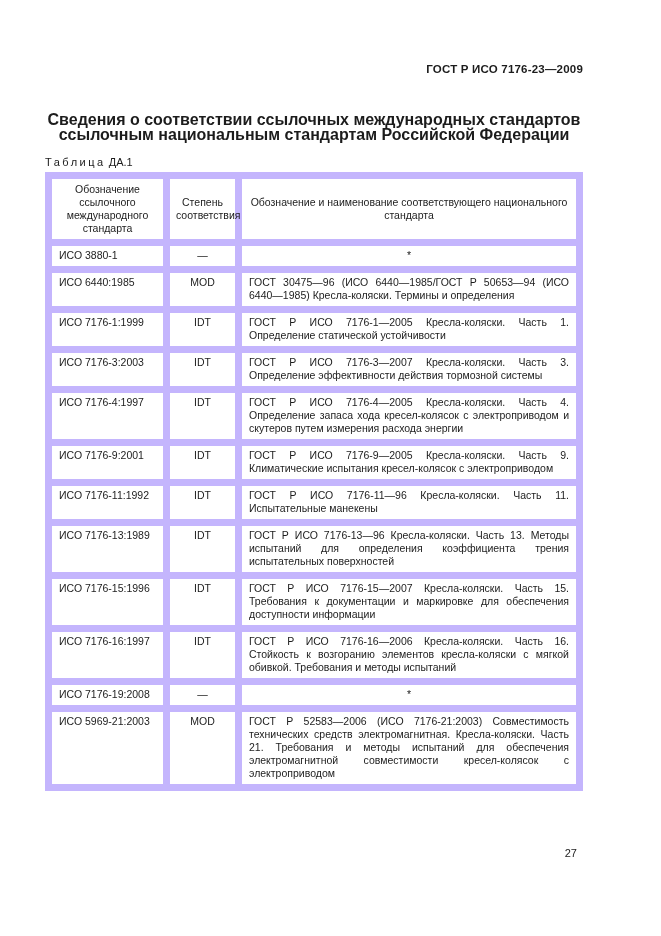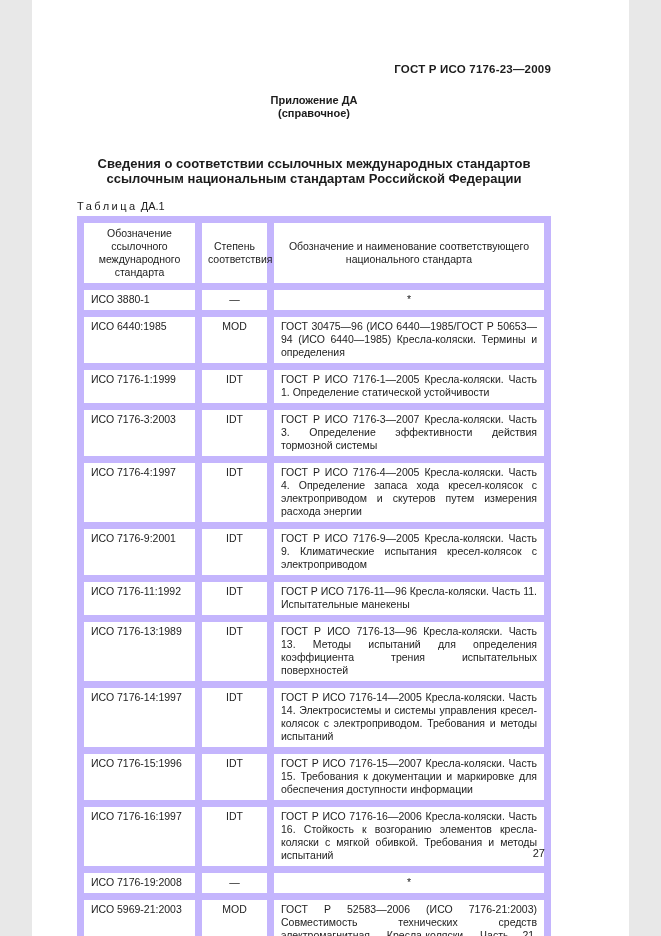--- a/index.html
+++ b/index.html
@@ -1,18 +1,18 @@
 <!DOCTYPE html>
 <html><head>
 <meta charset="utf-8">
 <style>
   html, body { margin: 0; padding: 0; background: #e8e8e8; }
   .page {
     position: relative;
-    width: 597px;
+    width: 661px;
     height: 936px;
     margin: 0 auto;
     background: #ffffff;
     font-family: "Liberation Sans", sans-serif;
     color: #1c1c1c;
     box-sizing: border-box;
     padding: 62px 78px 0 45px;
     overflow: hidden;
   }
   .doc-ref {
@@ -26,21 +26,21 @@
     margin-top: 18px;
     text-align: center;
     font-weight: bold;
     font-size: 11px;
     line-height: 13px;
   }
   .section-title {
     margin: 37px 0 0 0;
     text-align: center;
     font-weight: bold;
-    font-size: 13px;
+    font-size: 16px;
     line-height: 14.5px;
   }
   .table-label {
     margin-top: 14px;
     font-size: 11px;
     line-height: 12px;
   }
   .table-label .spaced { letter-spacing: 2.5px; }
   table.std-table {
     width: 100%;
@@ -79,24 +79,20 @@
     line-height: 13px;
   }
 </style>
 </head>
 <body>
 
 <div class="page">
 
   <div class="doc-ref">ГОСТ Р ИСО 7176-23—2009</div>
 
-  <div class="appendix">
-    <div>Приложение ДА</div>
-    <div>(справочное)</div>
-  </div>
 
   <h1 class="section-title">Сведения о соответствии ссылочных международных стандартов ссылочным национальным стандартам Российской Федерации</h1>
 
   <div class="table-label">
     <span class="spaced">Таблица</span>
     <span>ДА.1</span>
   </div>
 
   <table class="std-table">
     <colgroup>
@@ -155,25 +151,20 @@
     <td class="c2">IDT</td>
     <td class="c3">ГОСТ Р ИСО 7176-11—96  Кресла-коляски. Часть 11.  Испытательные манекены</td>
   </tr>
 
   <tr>
     <td class="c1">ИСО 7176-13:1989</td>
     <td class="c2">IDT</td>
     <td class="c3">ГОСТ Р ИСО 7176-13—96  Кресла-коляски. Часть 13.  Методы испытаний для определения коэффициента трения испытательных поверхностей</td>
   </tr>
 
-  <tr>
-    <td class="c1">ИСО 7176-14:1997</td>
-    <td class="c2">IDT</td>
-    <td class="c3">ГОСТ Р ИСО 7176-14—2005  Кресла-коляски. Часть 14.  Электросистемы и системы управления кресел-колясок с электроприводом. Требования и методы испытаний</td>
-  </tr>
 
   <tr>
     <td class="c1">ИСО 7176-15:1996</td>
     <td class="c2">IDT</td>
     <td class="c3">ГОСТ Р ИСО 7176-15—2007  Кресла-коляски. Часть 15.  Требования к документации и маркировке для обеспечения доступности информации</td>
   </tr>
 
   <tr>
     <td class="c1">ИСО 7176-16:1997</td>
     <td class="c2">IDT</td>

